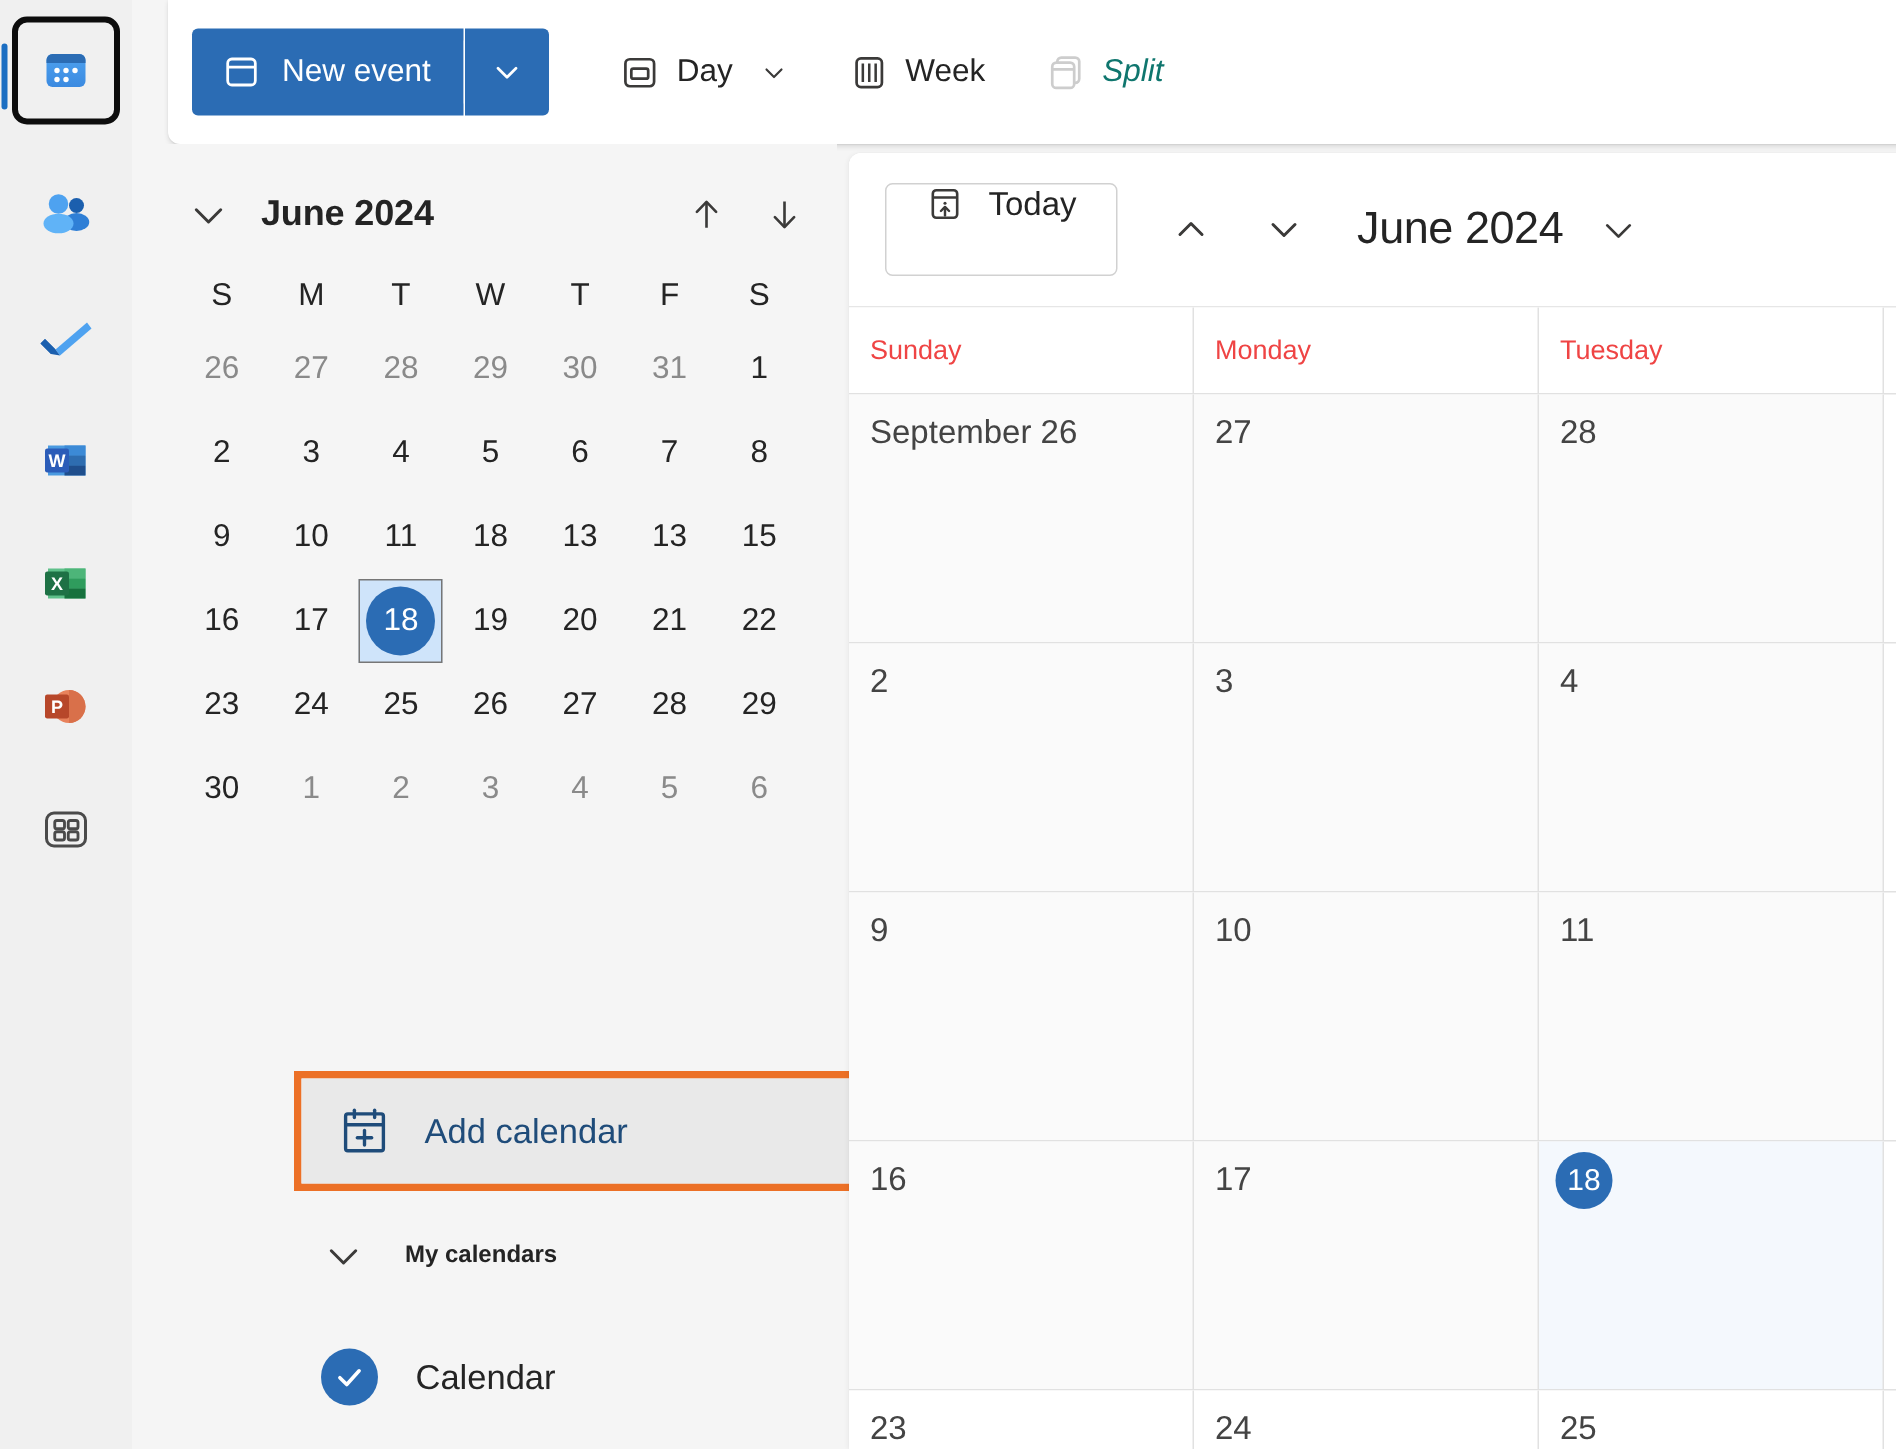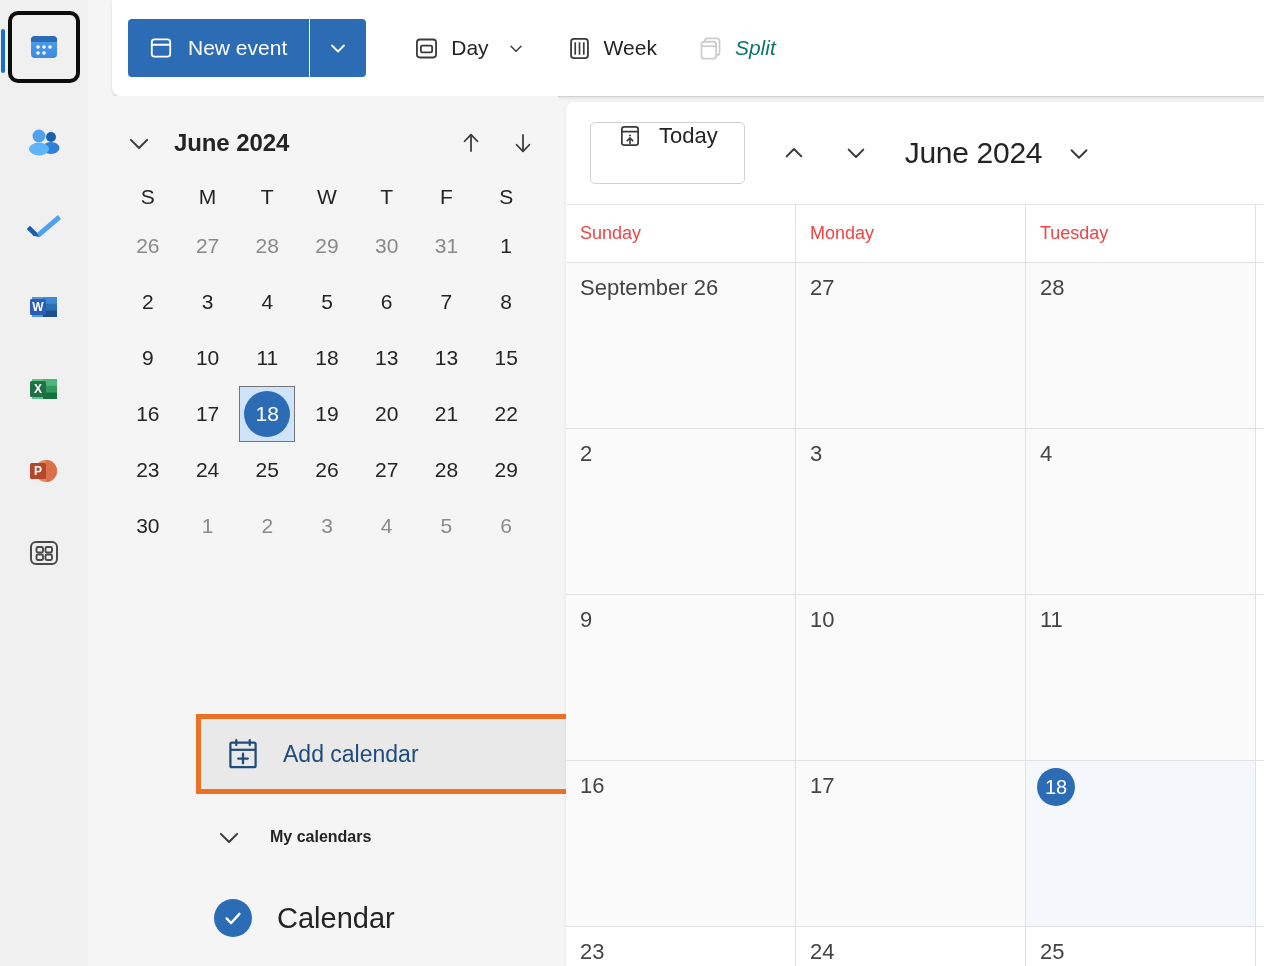--- a/index.html
+++ b/index.html
@@ -142,21 +142,21 @@
   .my-cal-title { font-size: 16px; font-weight: 700; color: #242424; }
 
   .cal-item {
     position: absolute; left: 118px; top: 803px;
     display: flex; align-items: center; gap: 25px; cursor: pointer;
   }
   .cal-check {
     width: 38px; height: 38px; border-radius: 50%;
     background: #2b6cb4; display:flex; align-items:center; justify-content:center;
   }
-  .cal-name { font-size: 29px; color: #242424; }
+  .cal-name { font-size: 23px; color: #242424; }
 
   
   .cal-panel {
     position: absolute; left: 566px; top: 102px;
     width: 720px; height: 864px;
     background: #ffffff;
     border-radius: 8px 0 0 0;
     box-shadow: 0 0.3px 0.9px rgba(0,0,0,0.06), -1px 0 3px rgba(0,0,0,0.04);
     overflow: hidden;
   }

